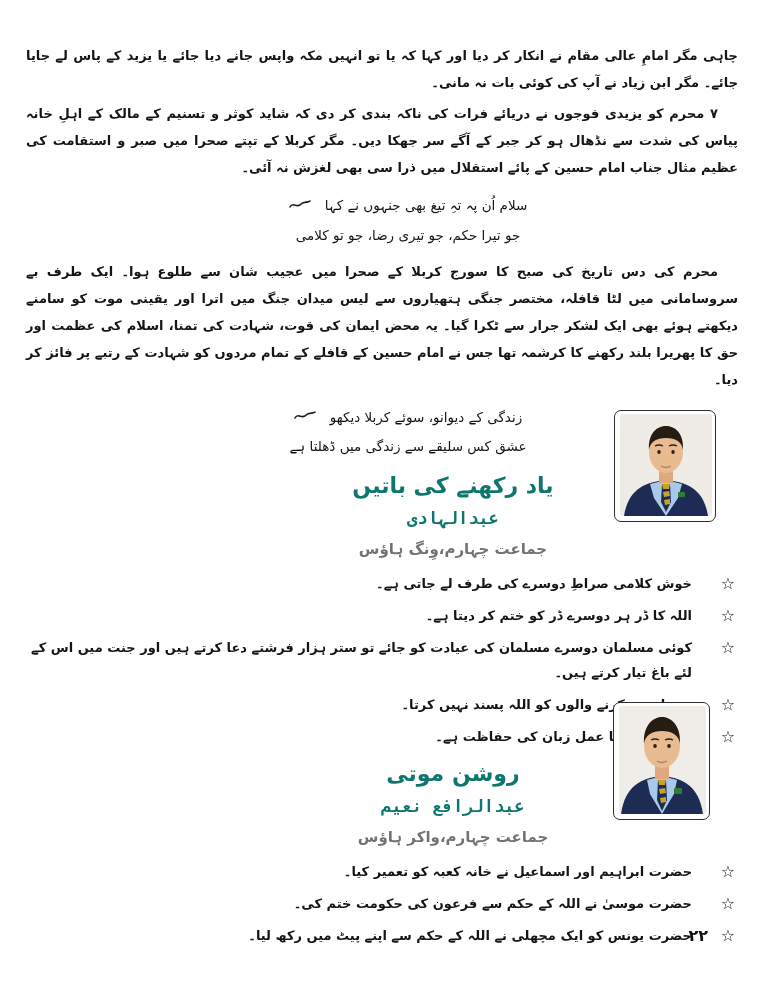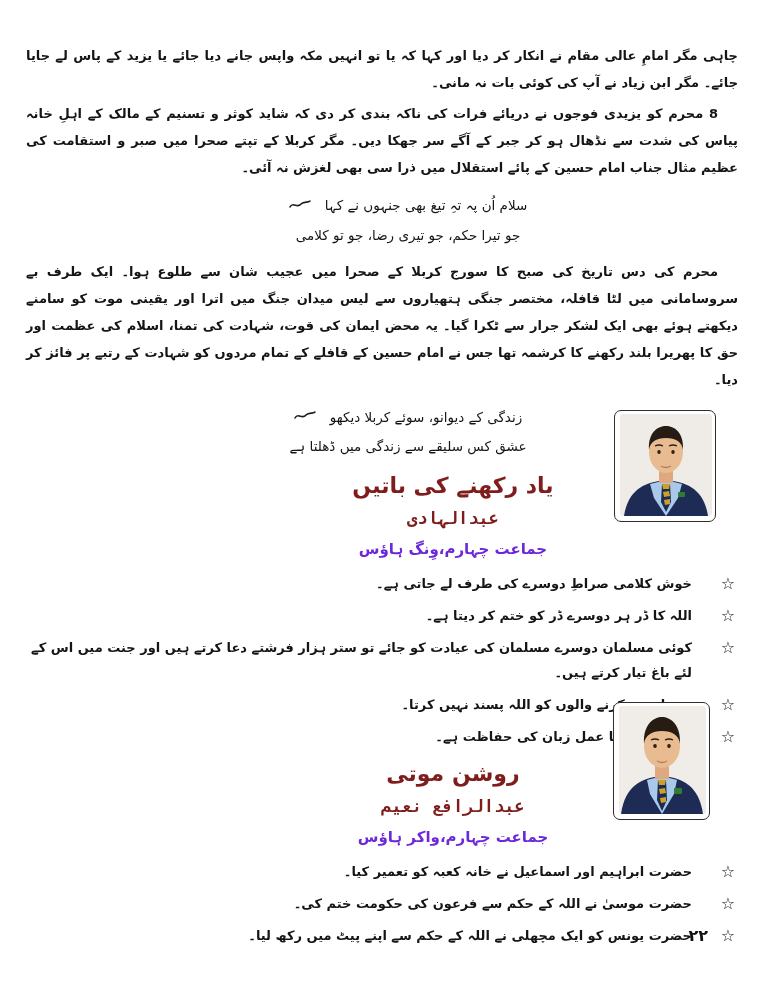--- a/index.html
+++ b/index.html
@@ -77,32 +77,32 @@
   }
   .photo-frame svg{display:block;border-radius:3px;}
   #photo-1{top:410px;right:52px;width:102px;height:112px;}
   #photo-2{top:702px;right:58px;width:97px;height:118px;}
   .page-number{
     position:absolute;
     top:926px;right:60px;
     font-size:16px;font-weight:bold;
     color:#111;
   }
-  .red{color:#7f1d1d;}
-  .blue{color:#6d28d9;}
+  .red{color:#0f766e;}
+  .blue{color:#737373;}
 </style>
 </head>
 <body>
 
 <div class="page">
   <div class="content">
 
     <p class="para">چاہی مگر امامِ عالی مقام نے انکار کر دیا اور کہا کہ یا تو انہیں مکہ واپس جانے دیا جائے یا یزید کے پاس لے جایا جائے۔ مگر ابن زیاد نے آپ کی کوئی بات نہ مانی۔</p>
 
-    <p class="para indent">8 محرم کو یزیدی فوجوں نے دریائے فرات کی ناکہ بندی کر دی کہ شاید کوثر و تسنیم کے مالک کے اہلِ خانہ پیاس کی شدت سے نڈھال ہو کر جبر کے آگے سر جھکا دیں۔ مگر کربلا کے تپتے صحرا میں صبر و استقامت کی عظیم مثال جناب امام حسین کے پائے استقلال میں ذرا سی بھی لغزش نہ آئی۔</p>
+    <p class="para indent">۷ محرم کو یزیدی فوجوں نے دریائے فرات کی ناکہ بندی کر دی کہ شاید کوثر و تسنیم کے مالک کے اہلِ خانہ پیاس کی شدت سے نڈھال ہو کر جبر کے آگے سر جھکا دیں۔ مگر کربلا کے تپتے صحرا میں صبر و استقامت کی عظیم مثال جناب امام حسین کے پائے استقلال میں ذرا سی بھی لغزش نہ آئی۔</p>
 
     <div class="couplet">
       <div>
         <span>سلام اُن پہ تہِ تیغ بھی جنہوں نے کہا</span><span class="poetry-marker"><svg width="22" height="12" viewBox="0 0 22 12">
               <path d="M1 8 C4 2, 8 10, 12 5 C15 2, 19 4, 21 2" fill="none" stroke="#1b1b1b" stroke-width="1.6" stroke-linecap="round"></path>
             </svg></span>
       </div>
       <div>جو تیرا حکم، جو تیری رضا، جو تو کلامی</div>
     </div>
 

